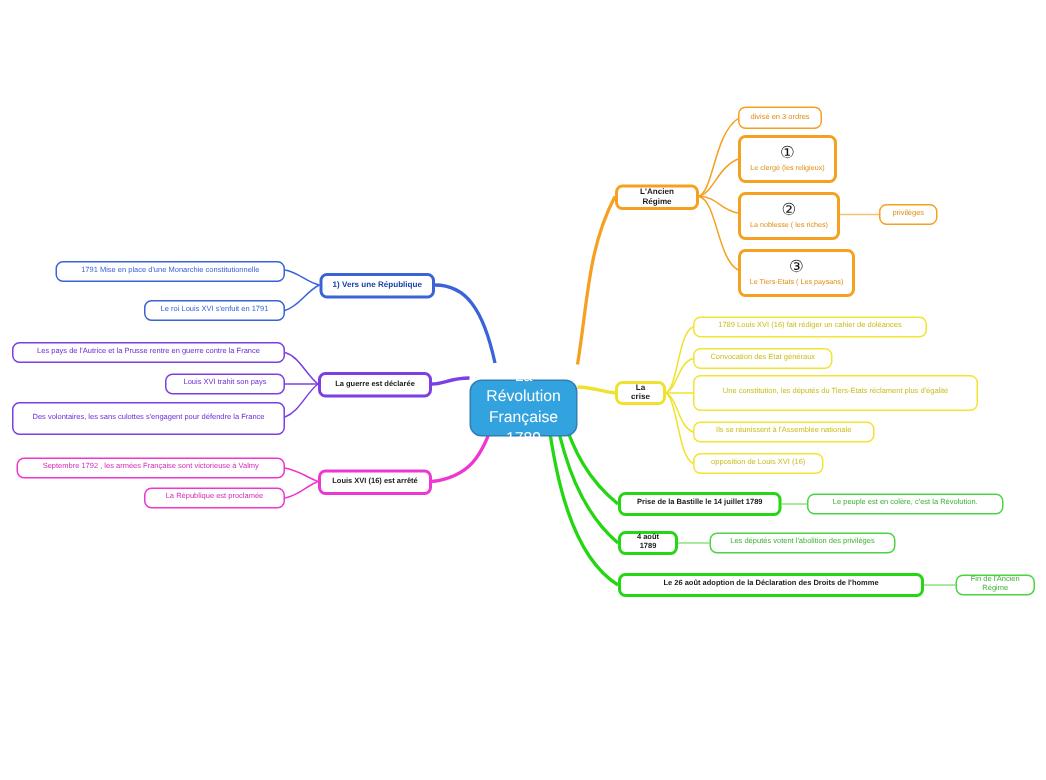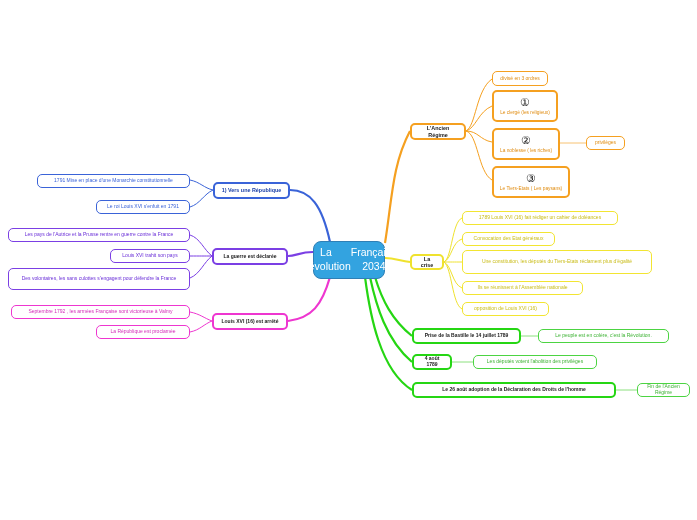--- a/index.html
+++ b/index.html
@@ -88,23 +88,23 @@
     <path d="M313,252 C300,252 296,256 288,256" stroke="#7b3fe4" stroke-width="2.2" fill="none"></path>
     <path d="M212,256 C204,250 200,238 190,235" stroke="#7b3fe4" stroke-width="1" fill="none"></path>
     <path d="M212,256 C204,256 200,256 190,256" stroke="#7b3fe4" stroke-width="1" fill="none"></path>
     <path d="M212,256 C204,262 200,274 190,278" stroke="#7b3fe4" stroke-width="1" fill="none"></path>
 
     <path d="M330,277 C322,305 312,318 288,321" stroke="#ee36d0" stroke-width="2.2" fill="none"></path>
     <path d="M212,321 C204,318 200,314 190,312" stroke="#ee36d0" stroke-width="1" fill="none"></path>
     <path d="M212,321 C204,324 200,330 190,332" stroke="#ee36d0" stroke-width="1" fill="none"></path>
   </svg>
 
-  <div class="node central" style="left:313px;top:241px;width:72px;height:38px;flex-direction:row;">
+  <div class="node central" style="left:313px;top:253px;width:72px;height:38px;flex-direction:column;">
     <span>La Révolution</span>
-    <span>Française 2034</span>
+    <span>Française 1789</span>
   </div>
 
   <div class="node orange-strong t5" style="left:410px;top:123px;width:56px;height:17px;">
     <span>L'Ancien Régime</span>
   </div>
 
   <div class="node orange t45" style="left:492px;top:71px;width:56px;height:15px;">
     <span>divisé en 3 ordres</span>
   </div>
 

